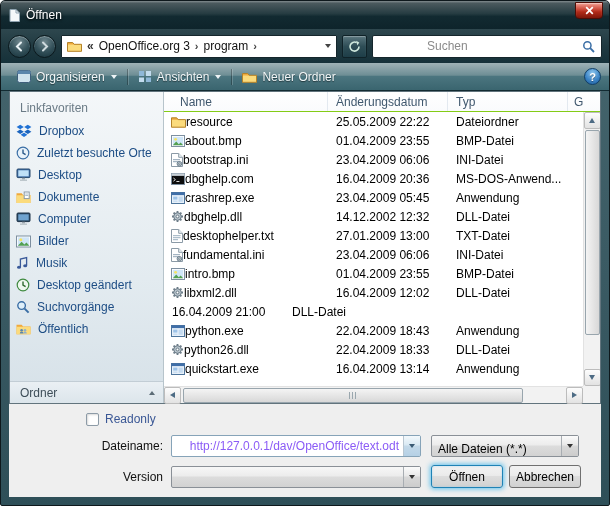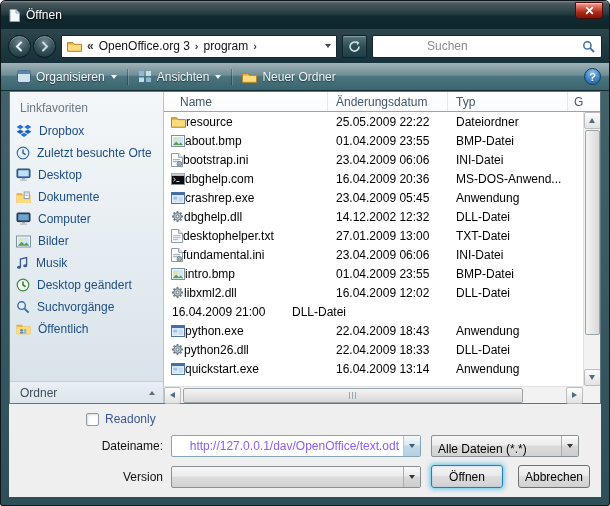--- a/index.html
+++ b/index.html
@@ -161,21 +161,21 @@
     background:linear-gradient(180deg,#f7f7f7 0%,#ececec 45%,#dcdcdc 50%,#d2d2d2 100%);}
   .combo .combo-arrow{background:linear-gradient(180deg,#fbfbfb 0%,#e8e8e8 45%,#d8d8d8 50%,#cccccc 100%);
     border-left:1px solid #a8adb2;color:#333;}
   .combo-text{flex:1;padding-left:6px;white-space:nowrap;overflow:hidden;}
   .filetype-combo{width:148px;flex:0 0 148px;margin-left:10px;}
   .version-combo{width:250px;flex:0 0 250px;}
   .btn{width:72px;flex:0 0 72px;height:23px;margin-left:10px;border:1px solid #707070;border-radius:3px;
     font:12px "Liberation Sans",sans-serif;color:#000;
     background:linear-gradient(180deg,#f2f2f2 0%,#ebebeb 45%,#dddddd 50%,#d1d1d1 100%);}
   .btn.default{border-color:#1f82b5;box-shadow:0 0 5px 1px rgba(70,185,235,.85), inset 0 0 2px rgba(120,200,240,.6);}
-  .btn.cancel{margin-left:15px;}
+  .btn.cancel{margin-left:6px;}
 </style>
 </head>
 <body>
 
 <div class="window">
 
   <div class="titlebar">
     <span class="title-icon icon">
       <svg width="11" height="13" viewBox="0 0 11 13">
           <path d="M1 .5h6l3.5 3.5v8.5H1z" fill="#f4f8fa" stroke="#8fa3b0"></path>

